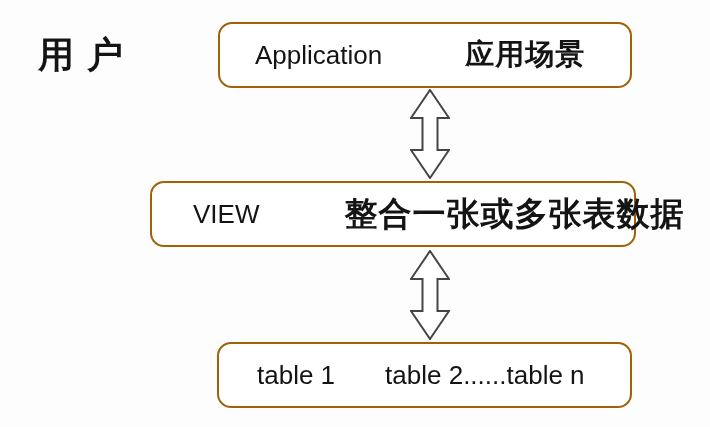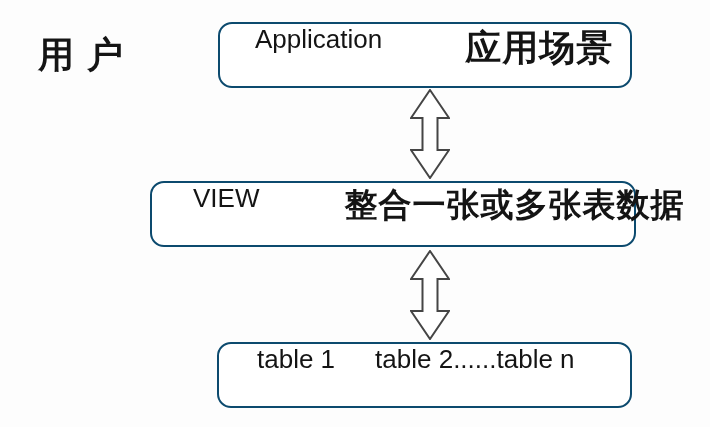--- a/index.html
+++ b/index.html
@@ -17,36 +17,36 @@
     font-size:36px;line-height:36px;
     font-weight:700;
     white-space:nowrap;
   }
   #label-0{left:38px;top:37px;letter-spacing:13px;}
   #label-1{left:20px;top:197px;letter-spacing:2px;}
   #label-2{left:15px;top:357px;letter-spacing:2px;}
   .node{
     position:absolute;
     background:#ffffff;
-    border:2px solid #0c4a6e;
+    border:2px solid #a16207;
     border-radius:14px;
-    display:flex;
+    display:flex;align-items:center;
     white-space:nowrap;
   }
   #box-0{left:218px;top:22px;width:414px;height:66px;}
   #box-1{left:150px;top:181px;width:486px;height:66px;}
   #box-2{left:217px;top:342px;width:415px;height:66px;}
   .en{font-size:26px;}
   .cjk{font-size:33px;font-weight:600;letter-spacing:1px;}
   #box-0 .en{margin-left:35px;}
-  #box-0 .cjk{margin-left:83px;font-size:36px;}
+  #box-0 .cjk{margin-left:83px;font-size:29px;}
   #box-1 .en{margin-left:41px;}
   #box-1 .cjk{margin-left:85px;}
   #box-2 .en{margin-left:38px;}
-  #box-2 .en2{margin-left:40px;}
+  #box-2 .en2{margin-left:50px;}
   .arrow{position:absolute;width:40px;height:90px;}
   #arrow-0{left:410px;top:89px;}
   #arrow-1{left:410px;top:250px;}
 </style>
 </head>
 <body>
 
 <div class="stage">
 
   <div class="layer-label" id="label-0">用户</div>

